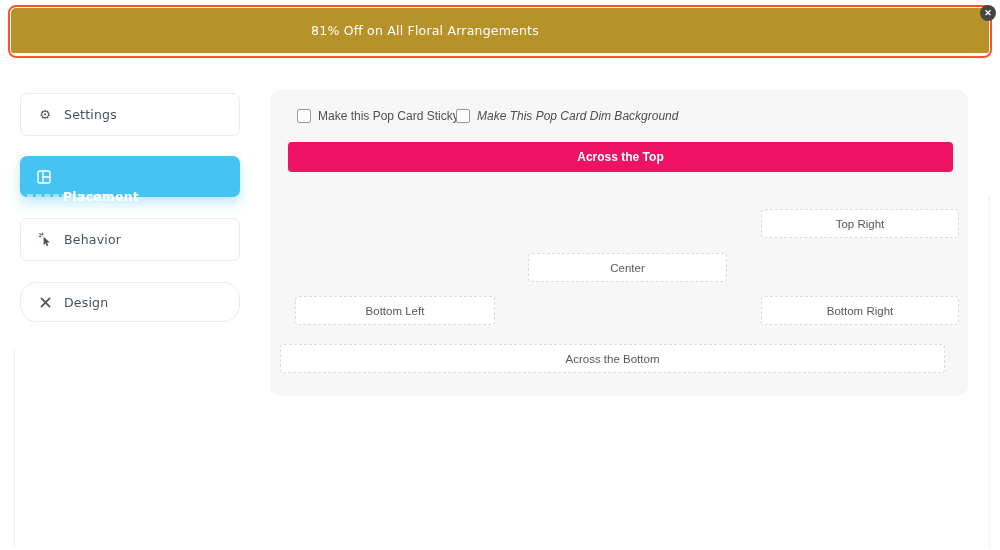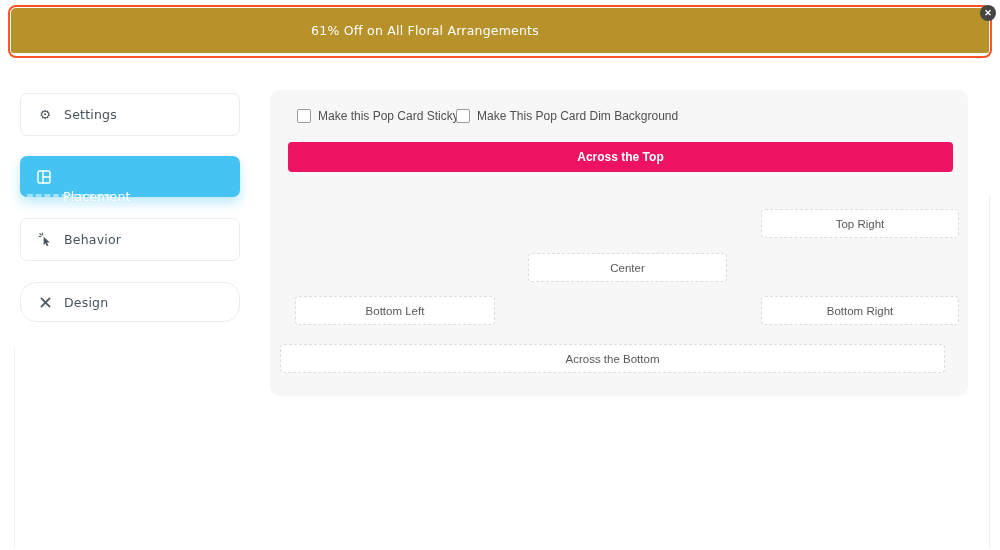--- a/index.html
+++ b/index.html
@@ -64,39 +64,39 @@
     font-family:"DejaVu Sans", sans-serif;font-size:13px;color:#4d565e;line-height:1;
   }
   .side-label{
     font-family:"DejaVu Sans", sans-serif;
     font-size:12.5px;font-weight:500;color:#47525a;letter-spacing:.2px;
   }
   .side-card.active{
     background:var(--active-tab);border:none;
     box-shadow:0 6px 12px rgba(69,196,243,.35);
   }
-  .side-card.active .side-label{color:#ffffff;font-weight:400;margin-top:40px;}
+  .side-card.active .side-label{color:#ffffff;font-weight:700;margin-top:40px;}
   .side-card.active .icon{color:#ffffff;}
   .active-dashes{
     position:absolute;left:7px;bottom:0;width:84px;height:0;
     border-bottom:3px dashed rgba(255,255,255,.5);
   }
   .card-settings{top:0;height:43px;}
   .card-placement{top:63px;height:41px;}
   .card-behavior{top:125px;height:43px;}
   .card-design{top:189px;height:40px;border-radius:16px;}
 
   
   .panel{
     position:absolute;left:270px;top:90px;width:698px;height:306px;
     background:var(--panel-bg);border-radius:10px;
   }
   .chk-group{position:absolute;top:19px;display:flex;align-items:center;gap:7px;}
   .chk-group-1{left:27px;}
-  .chk-group-2{left:186px;}
+  .chk-group-2{left:186px;font-style:italic;}
   .chk-box{
     width:14px;height:14px;background:#ffffff;
     border:1px solid #9a9a9a;border-radius:2px;cursor:pointer;flex:0 0 14px;
   }
   .chk-label{font-size:12px;color:#4f4f4f;}
 
   .pos-selected{
     position:absolute;left:18px;top:52px;width:665px;height:30px;
     background:var(--selected-pos);border-radius:4px;border:none;
     color:#ffffff;font-size:12px;font-weight:bold;text-align:center;line-height:30px;
@@ -117,21 +117,21 @@
   .btn-across-bottom{left:10px;top:254px;width:665px;height:29px;}
 </style>
 </head>
 <body>
 
 <div class="faint-line faint-left"></div>
 <div class="faint-line faint-right"></div>
 
 <div class="banner-wrap">
   <div class="banner">
-    <div class="banner-text">61% Off on All Floral Arrangements</div>
+    <div class="banner-text">81% Off on All Floral Arrangements</div>
   </div>
 </div>
 <div class="banner-close">
   <span>✕</span>
 </div>
 
 <div class="sidebar">
 
   <div class="side-card card-settings">
     <span class="icon">

